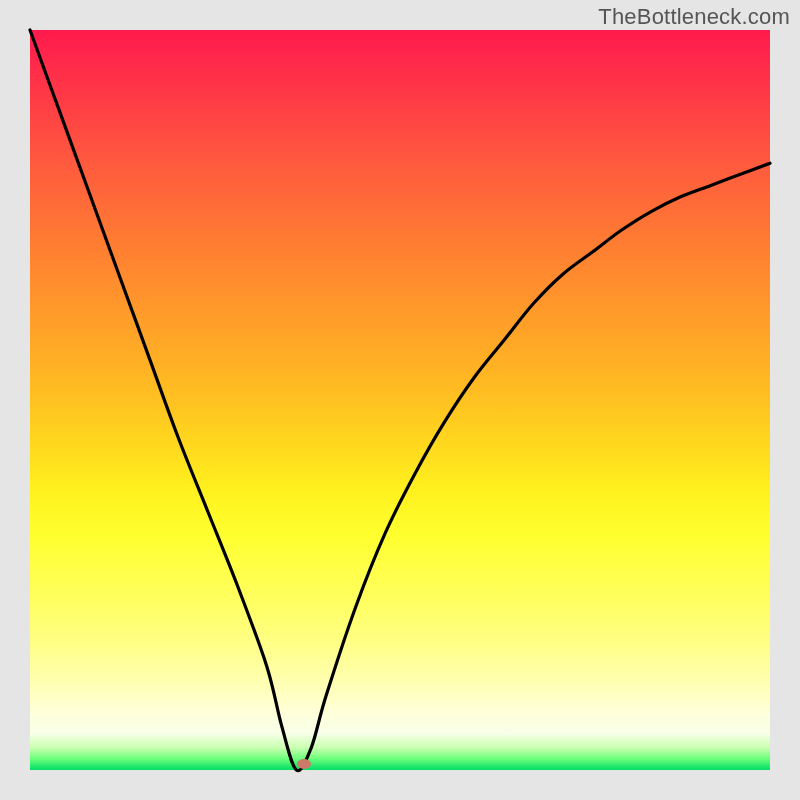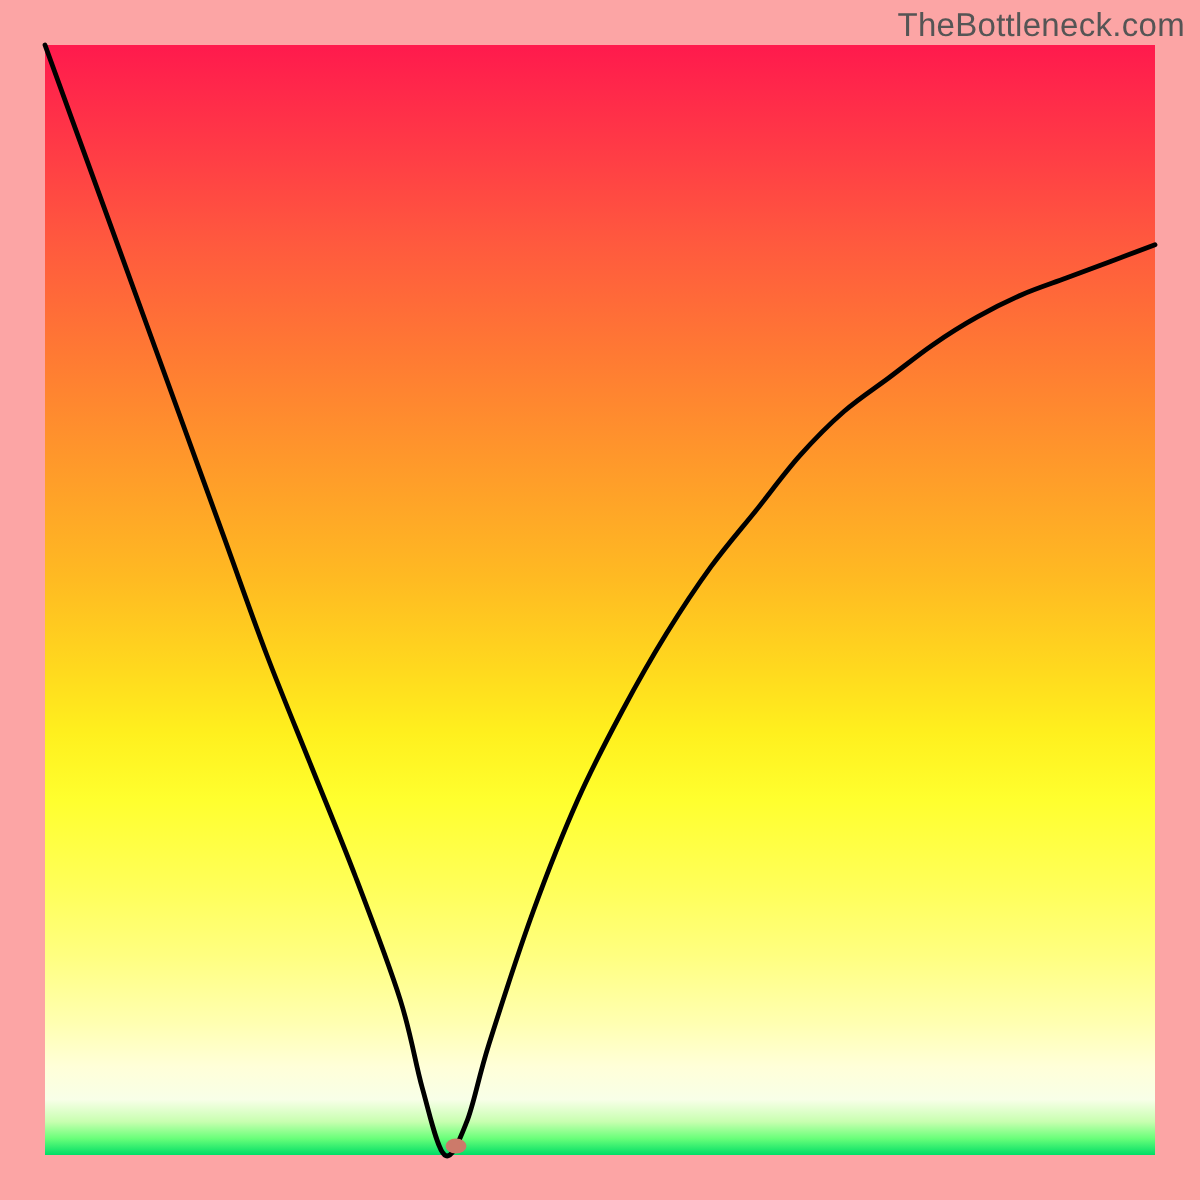--- a/index.html
+++ b/index.html
@@ -8,21 +8,21 @@
     width: 800px;
     height: 800px;
     background: #000;
     font-family: Arial, Helvetica, sans-serif;
     overflow: hidden;
   }
   .frame {
     position: relative;
     width: 800px;
     height: 800px;
-    background: #fca5a5;
+    background: #e5e5e5;
   }
   .watermark {
     position: absolute;
     top: 4px;
     right: 10px;
     color: #555;
     font-size: 22px;
     font-weight: 500;
     letter-spacing: 0.2px;
     user-select: none;

